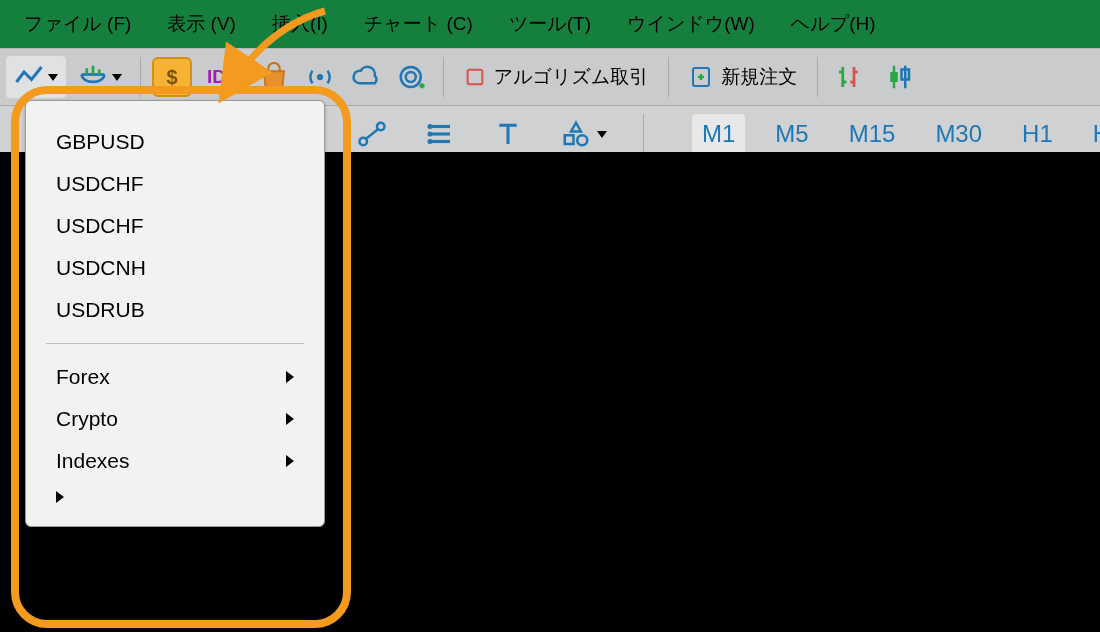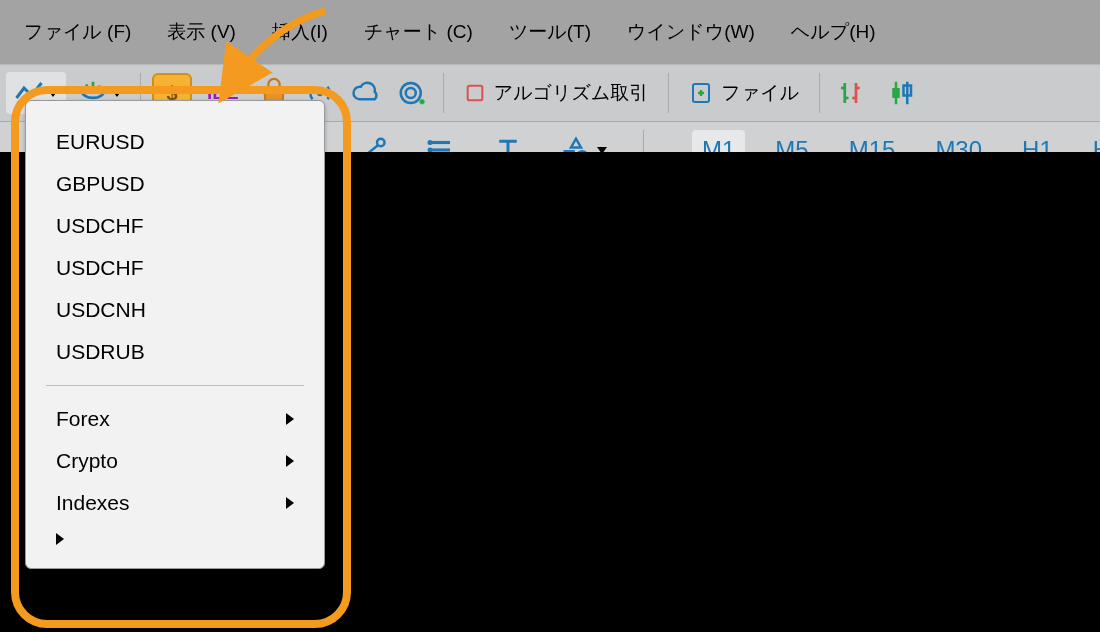--- a/index.html
+++ b/index.html
@@ -1,19 +1,19 @@
 <!DOCTYPE html>
 <html><head>
 <meta charset="utf-8">
 <style>
   html,body{margin:0;padding:0;font-family:"Segoe UI","Meiryo",sans-serif;}
   body{width:1100px;height:632px;background:#c9cbcd;overflow:hidden;position:relative;}
 
   
-  .menubar{height:40px;display:flex;align-items:center;padding:12px 6px;background:#a3a3a3;border-bottom:1px solid #b5b7b9;font-size:19px;color:#000;}
+  .menubar{height:40px;display:flex;align-items:center;padding:4px 6px;background:#15803d;border-bottom:1px solid #b5b7b9;font-size:19px;color:#000;}
   .menu-item{padding:4px 18px;cursor:default;}
 
   
   .toolbar1{height:56px;display:flex;align-items:center;gap:4px;padding:0 6px;background:#c9cbcd;border-bottom:1px solid #a8aaac;position:relative;}
   .tb-sep{width:1px;height:40px;background:#a8aaac;margin:0 6px;}
   .tb-btn{padding:0 10px;height:42px;display:flex;align-items:center;gap:8px;border-radius:4px;font-size:19px;color:#000;}
   .pressed{background:#dfe1e3;}
   .dropdown-caret{display:inline-block;width:0;height:0;border-left:5px solid transparent;border-right:5px solid transparent;border-top:7px solid #000;margin-left:4px;}
 
   
@@ -131,21 +131,21 @@
   </div>
 
   <div class="tb-sep"></div>
 
   <div class="tb-btn">
     <svg width="24" height="24" viewBox="0 0 24 24">
       <rect x="4" y="3" width="16" height="18" rx="2" fill="none" stroke="#1f77b4" stroke-width="2"></rect>
       <line x1="9" y1="12" x2="15" y2="12" stroke="#29a745" stroke-width="2.4"></line>
       <line x1="12" y1="9" x2="12" y2="15" stroke="#29a745" stroke-width="2.4"></line>
     </svg>
-    <span>ファイル</span>
+    <span>新規注文</span>
   </div>
 
   <div class="tb-sep"></div>
 
   <div class="sq">
     <svg class="ic" viewBox="0 0 24 24">
       <line x1="7" y1="4" x2="7" y2="20" stroke="#29a745" stroke-width="2.2"></line>
       <line x1="4" y1="8" x2="7" y2="8" stroke="#29a745" stroke-width="2.2"></line>
       <line x1="7" y1="16" x2="10" y2="16" stroke="#29a745" stroke-width="2.2"></line>
       <line x1="16" y1="4" x2="16" y2="20" stroke="#d9534f" stroke-width="2.2"></line>
@@ -206,21 +206,20 @@
         <div class="tf">M30</div>
         <div class="tf">H1</div>
         <div class="tf">H4</div>
       </div>
   </div>
 </div>
 
 <div class="chart-area"></div>
 
 <div class="symbol-dropdown" id="symDropdown">
-    <div class="dd-item">EURUSD</div>
     <div class="dd-item">GBPUSD</div>
     <div class="dd-item">USDCHF</div>
     <div class="dd-item">USDCHF</div>
     <div class="dd-item">USDCNH</div>
     <div class="dd-item">USDRUB</div>
     <hr>
     <div class="dd-item">
       <span>Forex</span>
       <span class="submenu-arrow"></span>
     </div>

